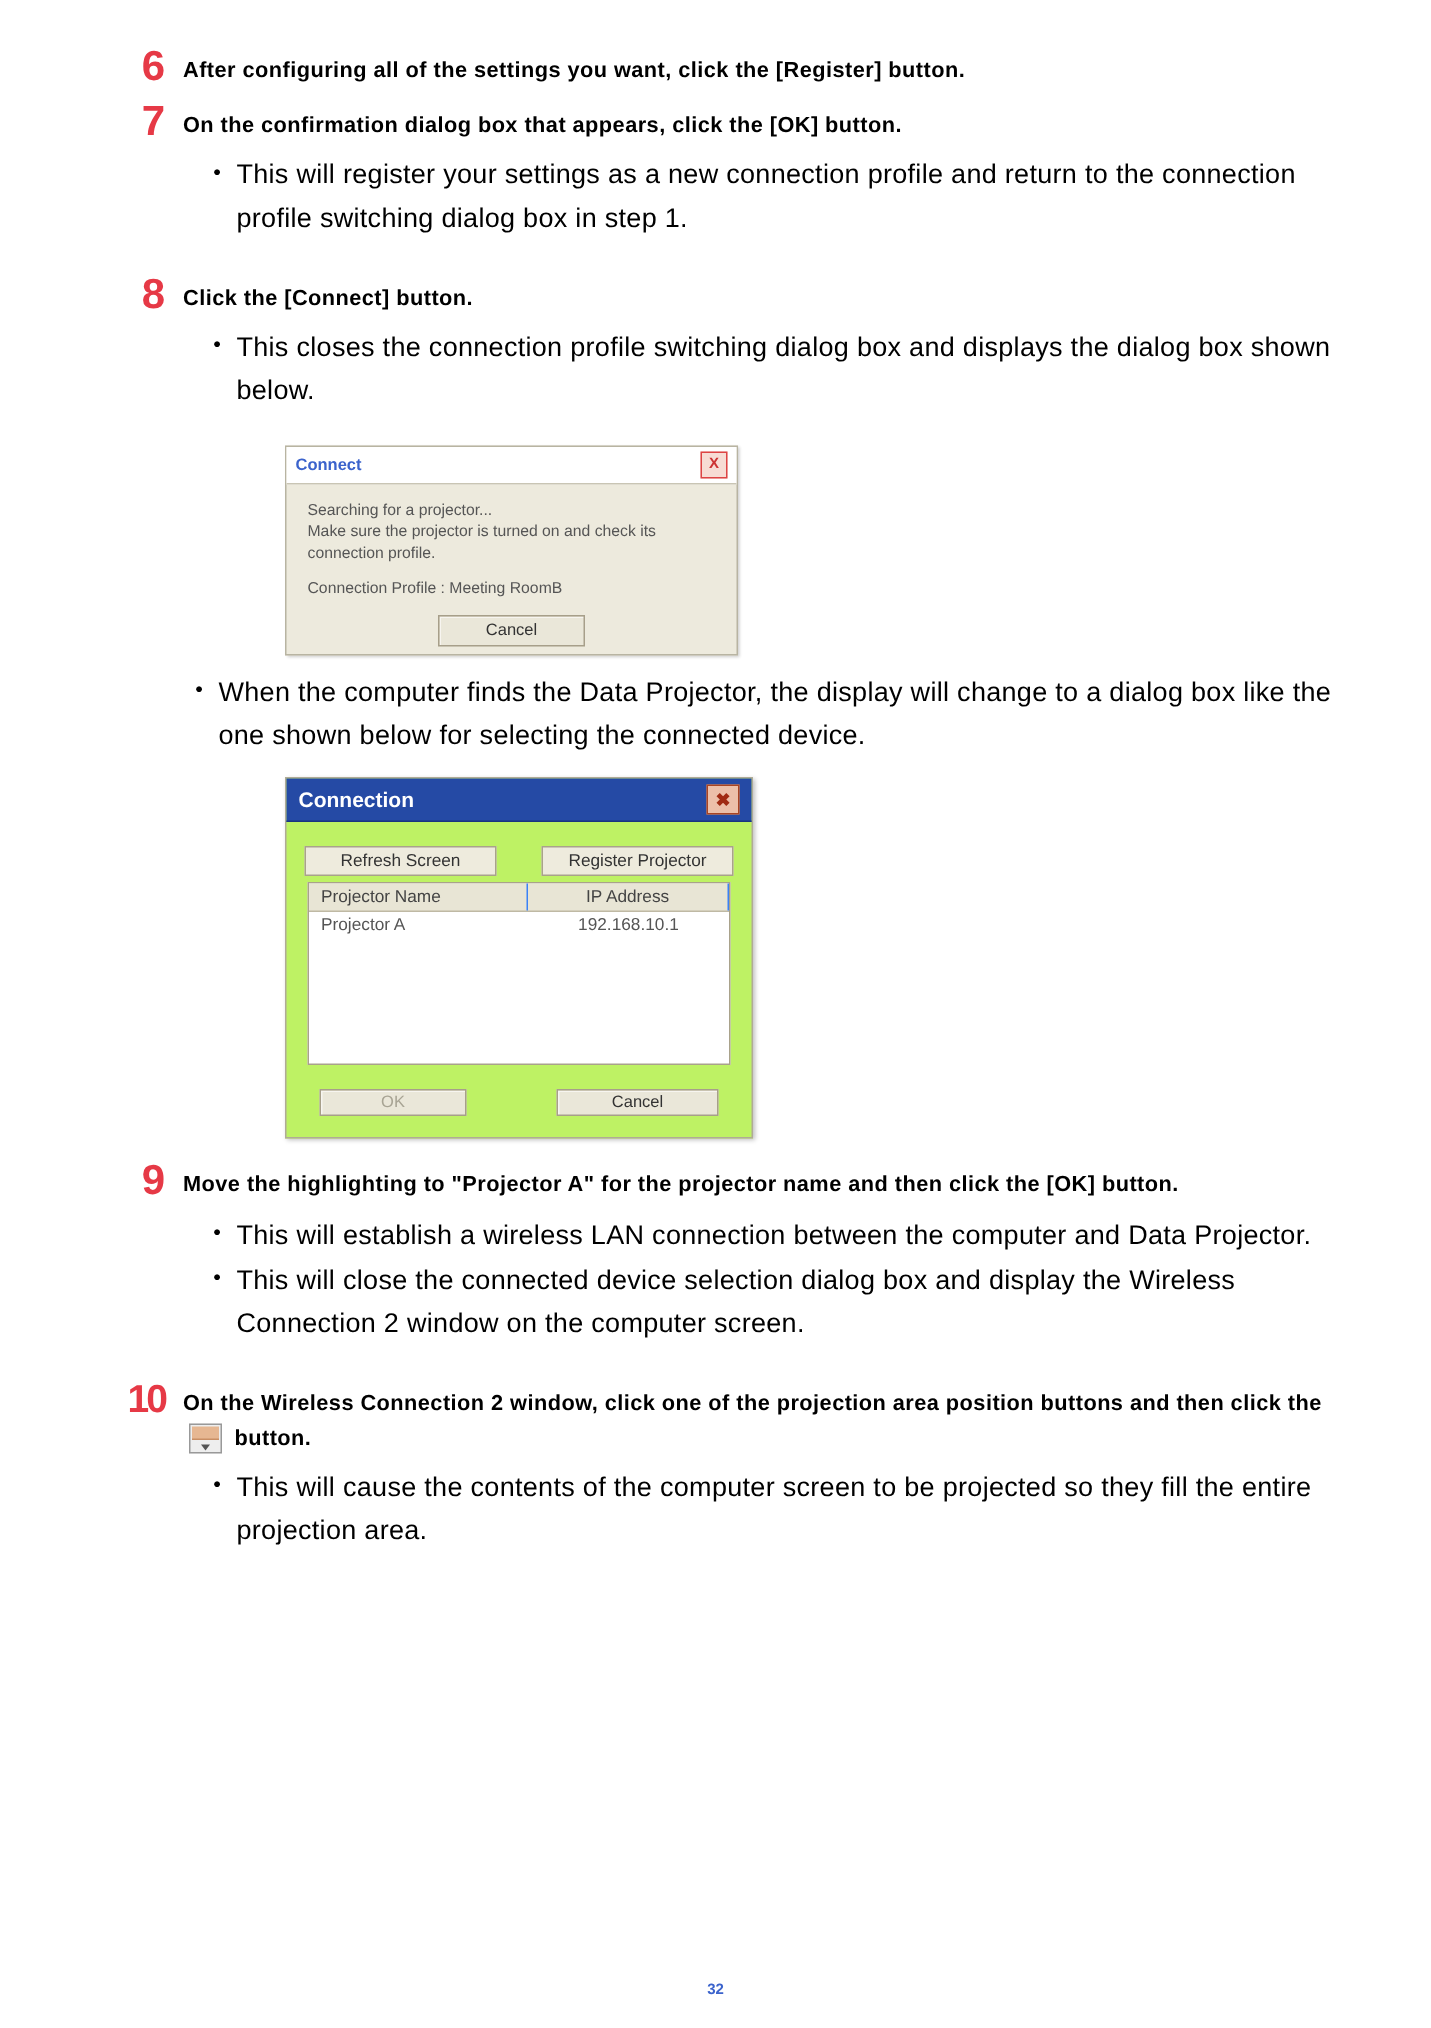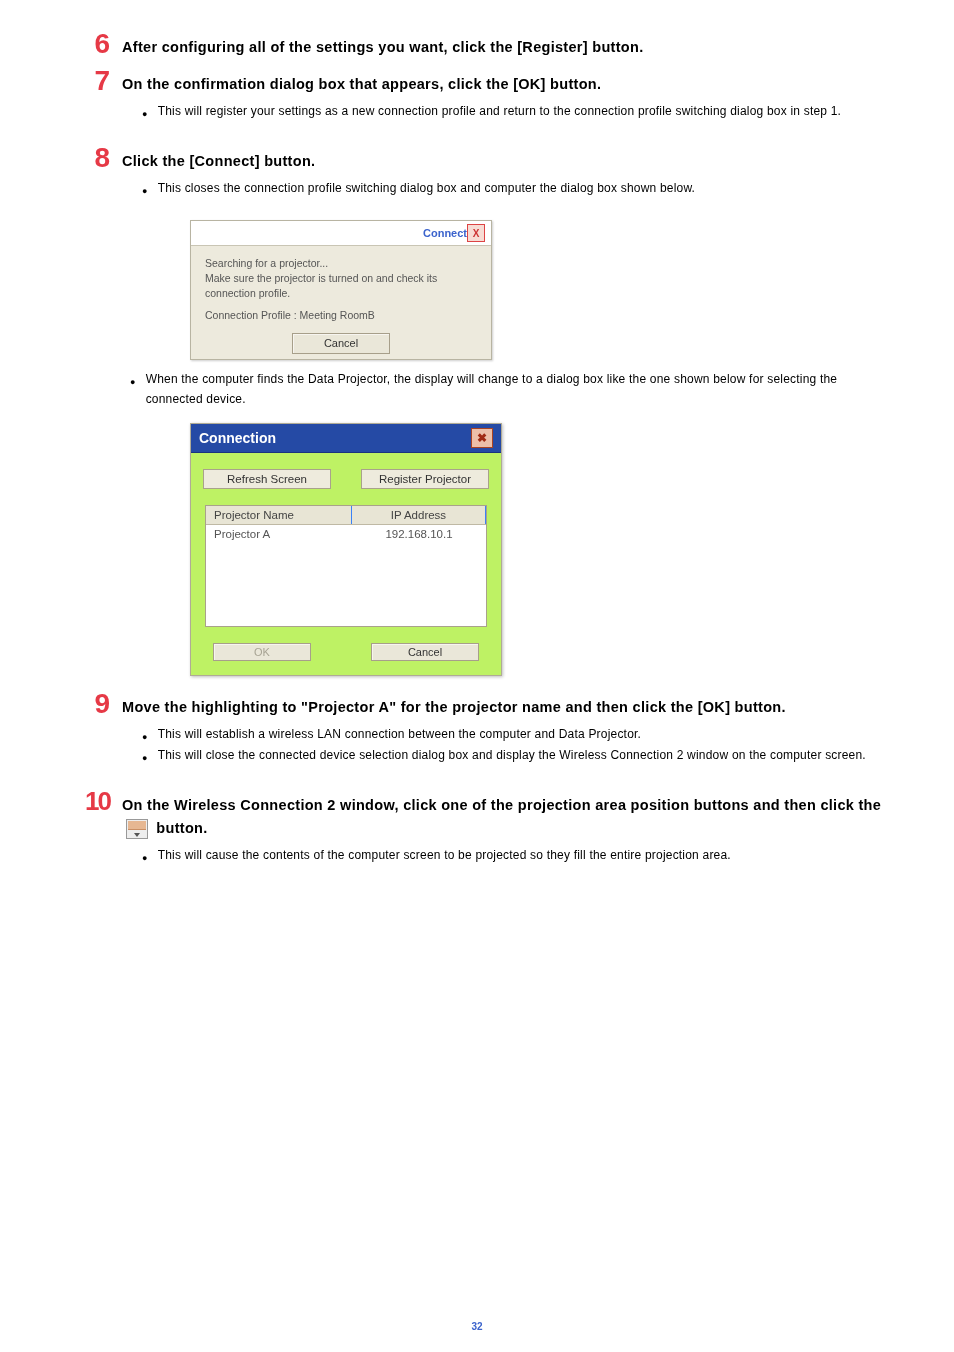--- a/index.html
+++ b/index.html
@@ -37,21 +37,21 @@
     font-weight: bold;
     font-size: 14.5px;
     line-height: 1.6;
     letter-spacing: 0.3px;
     padding-top: 6px;
   }
   .bullet-list { margin: 6px 0 14px 0; }
   .bullet {
     display: flex;
     align-items: flex-start;
-    font-size: 12px;
+    font-size: 18px;
     line-height: 1.6;
     letter-spacing: 0.2px;
     margin-bottom: 2px;
     padding-left: 20px;
   }
   .bullet::before {
     content: "\25CF";
     font-size: 9px;
     margin-right: 10px;
     margin-top: 5px;
@@ -66,21 +66,21 @@
     border: 1px solid #b8b4a2;
     box-shadow: 1px 1px 2px rgba(0,0,0,0.2);
   }
   .connect-title {
     background: #fff;
     color: #3b63cc;
     font-weight: bold;
     font-size: 11px;
     padding: 3px 6px;
     display: flex;
-    justify-content: flex-end;
+    justify-content: space-between;
     align-items: center;
     border-bottom: 1px solid #c9c5b4;
   }
   .close-x {
     width: 16px; height: 16px;
     border: 1px solid #d44;
     background: #f7dcd4;
     display: flex; align-items: center; justify-content: center;
     font-size: 10px; font-weight: bold; color: #c33;
   }
@@ -127,21 +127,21 @@
     display: flex; align-items: center; justify-content: center;
   }
   .conn-close::before {
     content: "\2716";
     color: #a02b14;
     font-size: 12px;
     font-weight: bold;
     line-height: 1;
   }
   .conn-body { padding: 16px 14px 14px 14px; }
-  .conn-btn-pair { display: flex; gap: 30px; justify-content: center; margin-bottom: 16px; }
+  .conn-btn-pair { display: flex; gap: 30px; justify-content: center; margin-bottom: 4px; }
   .conn-btn {
     min-width: 110px;
     padding: 3px 8px;
     font-size: 11.5px;
     color: #333;
     background: #eeebdd;
     border: 1px solid #a9a28b;
     text-align: center;
   }
   .conn-table {
@@ -219,21 +219,21 @@
         <div class="bullet">This will register your settings as a new connection profile and return to the connection profile switching dialog box in step 1.</div>
       </div>
     </div>
   </div>
 
   <div class="step">
     <div class="step-num">8</div>
     <div class="step-body">
       <div class="step-title">Click the [Connect] button.</div>
       <div class="bullet-list">
-        <div class="bullet">This closes the connection profile switching dialog box and computer the dialog box shown below.</div>
+        <div class="bullet">This closes the connection profile switching dialog box and displays the dialog box shown below.</div>
       </div>
     </div>
   </div>
 
   <div class="dialog-wrap" style="padding-left: 130px;">
     <div class="connect-dialog">
       <div class="connect-title">
         <span>Connect</span>
         <span class="close-x">X</span>
       </div>

